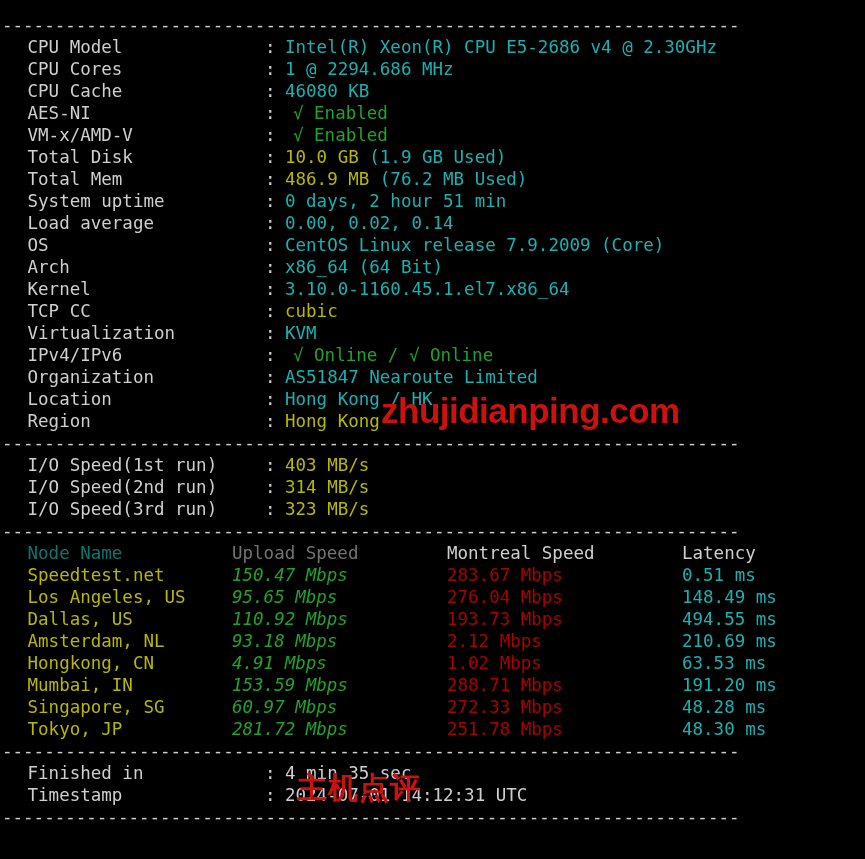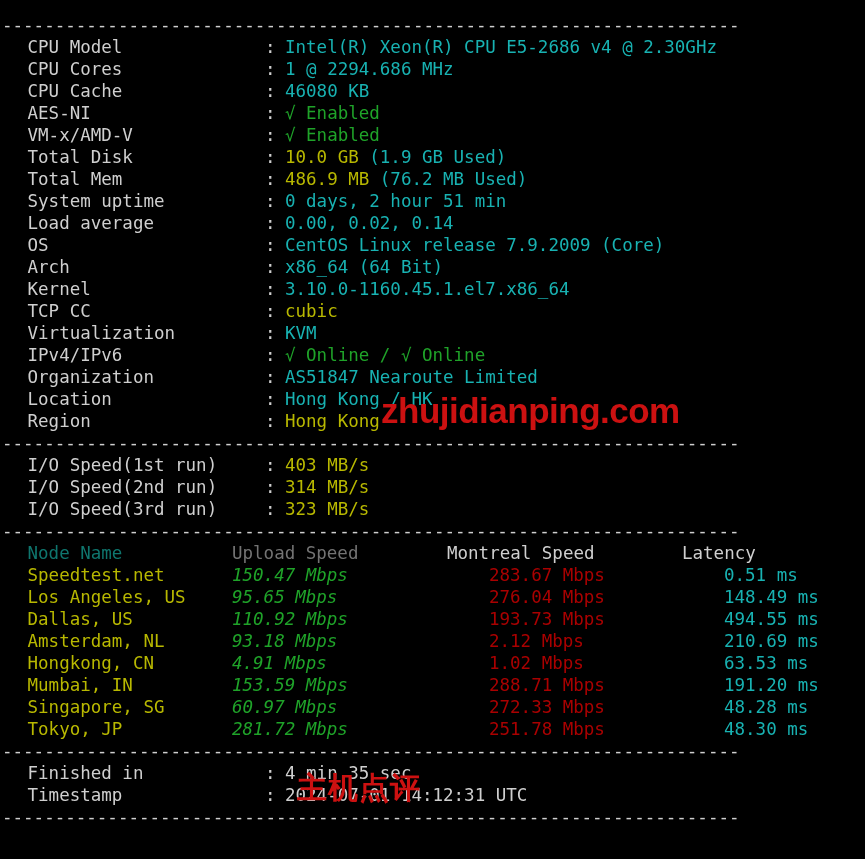--- a/index.html
+++ b/index.html
@@ -56,27 +56,27 @@
     display: inline-block;
     width: 248px;
   }
   .colon {
     color: #cfcfcf;
     display: inline-block;
     width: 20px;
   }
   .cyan   { color: #18b2b2; }
   .yellow { color: #b8b800; }
-  .green  { color: #1fa329; }
+  .green  { color: #1fa329; margin-left: 8px; }
   .white  { color: #cfcfcf; }
 
   
   .col-node { color: #b8b800; display: inline-block; width: 215px; }
   .col-up   { color: #1fa329; display: inline-block; width: 215px; font-style: italic; }
-  .col-down { color: #aa0000; display: inline-block; width: 235px; margin-left: 42px; }
+  .col-down { color: #aa0000; display: inline-block; width: 235px; }
   .col-lat  { color: #18b2b2; display: inline-block; }
 
   .hdr-node { color: #0f766e; display: inline-block; width: 215px; }
   .hdr-up   { color: #737373; display: inline-block; width: 215px; }
   .hdr-down { color: #cfcfcf; display: inline-block; width: 235px; }
   .hdr-lat  { color: #cfcfcf; display: inline-block; }
 
   .watermark {
     position: absolute;
     color: #cc1111;

